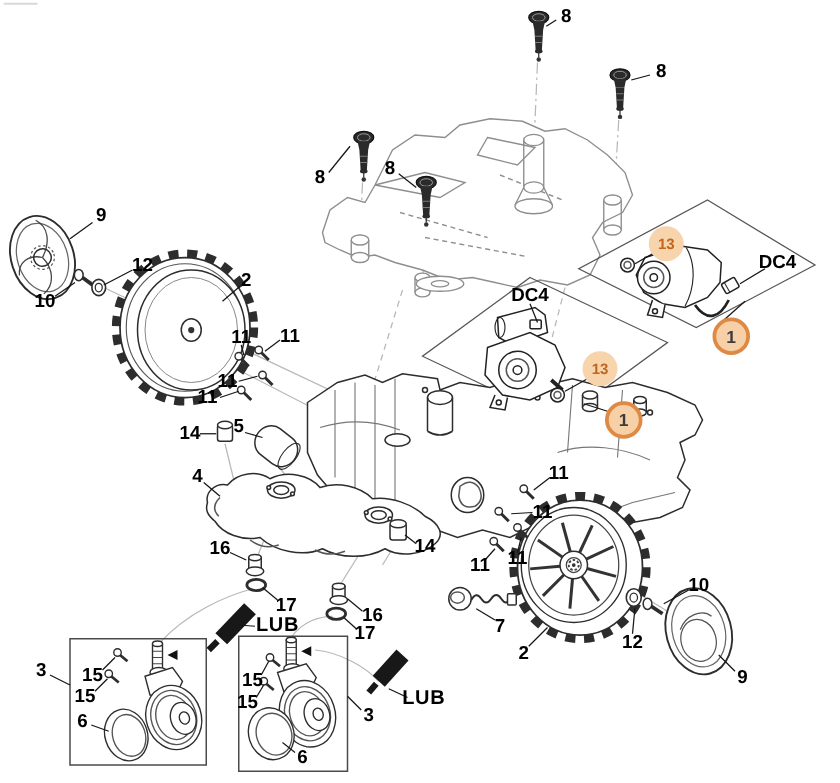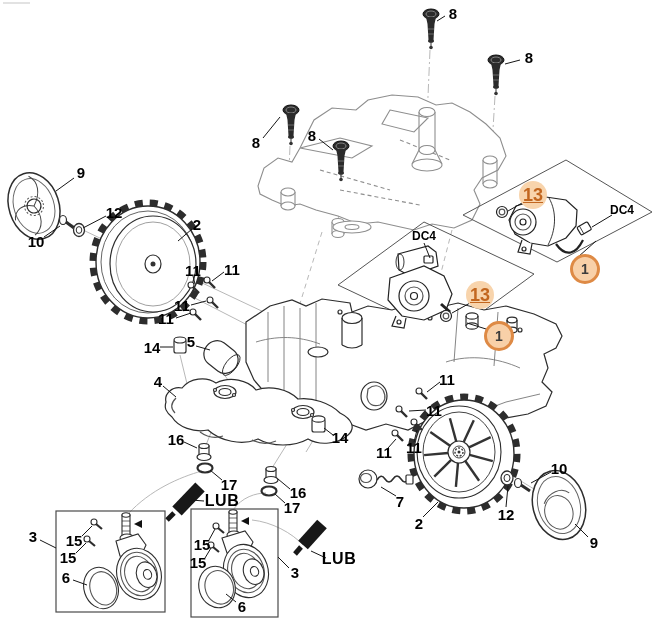--- a/index.html
+++ b/index.html
@@ -1,25 +1,25 @@
 <!DOCTYPE html>
 <html style="--peach-fill: #f8d4ac; --peach-text: #c2661f; --ring-fill: #f8d0a8; --ring-stroke: #de8a45;"><head>
 <meta charset="utf-8">
 <style>
   html,body{margin:0;padding:0;background:#fff;}
   #stage{position:relative;width:672px;height:626px;background:#fff;overflow:hidden;
          font-family:"Liberation Sans","DejaVu Sans",sans-serif;}
   #art{position:absolute;left:0;top:0;}
   .lbl{position:absolute;transform:translate(-50%,-50%);font-weight:700;font-size:15px;
        color:#000;line-height:1;white-space:nowrap;z-index:2;}
-  .lbl.text{font-size:12px;}
+  .lbl.text{font-size:15px;}
   .lbl.lub{font-size:16px;letter-spacing:0.5px;}
   .lbl.badge{width:28px;height:28px;border-radius:50%;background:var(--peach-fill,#f8d4ac);
        color:var(--peach-text,#c2661f);display:flex;align-items:center;justify-content:center;
-       font-size:18px;text-decoration:underline;}
+       font-size:12px;}
   .lbl.ring{width:24px;height:24px;border-radius:50%;background:var(--ring-fill,#f8d0a8);
        border:3px solid var(--ring-stroke,#de8a45);color:#3c3c3c;display:flex;
        align-items:center;justify-content:center;font-size:14px;}
 </style>
 </head>
 <body>
 
 <div id="stage">
 <svg id="art" width="672" height="626" viewBox="0 0 672 626" xmlns="http://www.w3.org/2000/svg">
 

